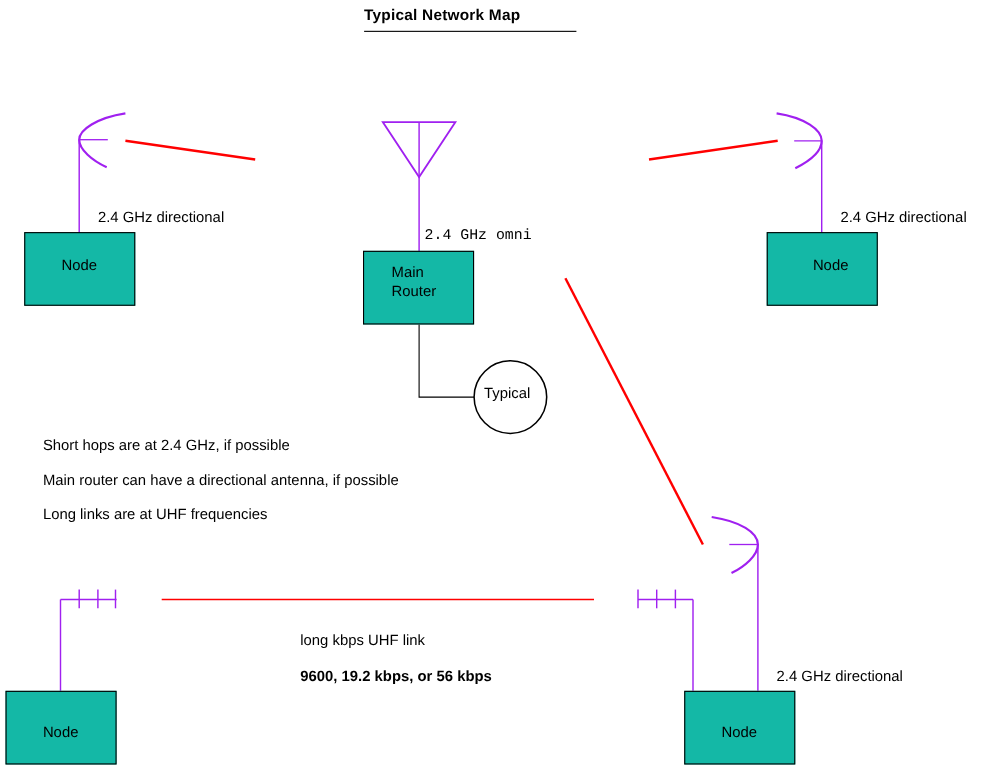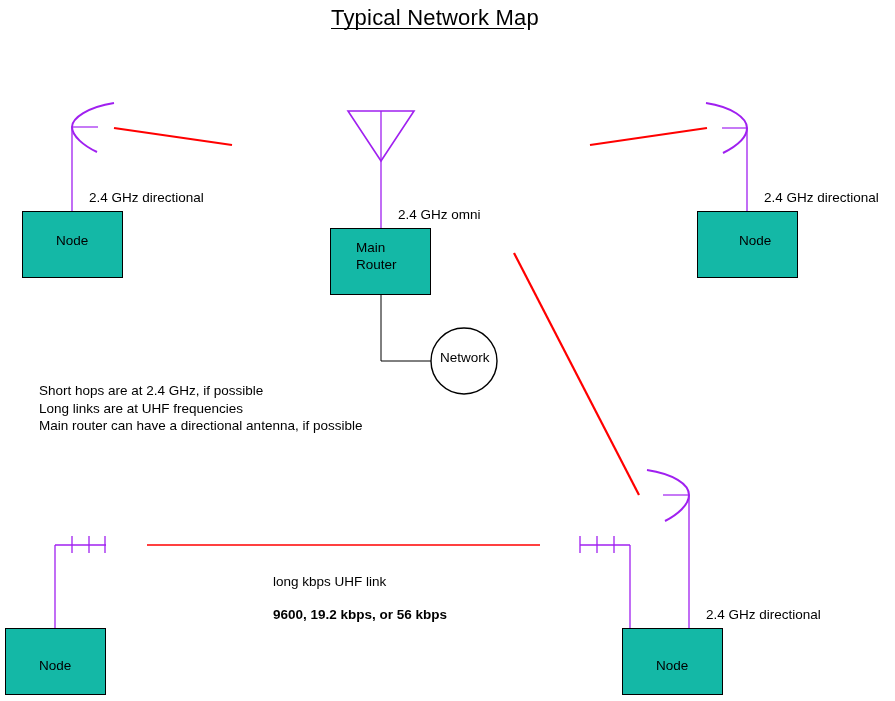--- a/index.html
+++ b/index.html
@@ -1,26 +1,26 @@
 <!DOCTYPE html>
 <html><head>
 <meta charset="utf-8">
 <style>
   html, body { margin: 0; padding: 0; background: #ffffff; }
   body { width: 895px; height: 701px; position: relative; overflow: hidden;
          font-family: "Liberation Sans", sans-serif; color: #000; }
   svg { position: absolute; left: 0; top: 0; }
   .lbl { position: absolute; font-size: 13.5px; white-space: nowrap; line-height: 1; }
-  .title { position: absolute; left: 331px; top: 5px; font-size: 22px; font-weight: normal;
+  .title { position: absolute; left: 331px; top: 5px; font-size: 14px; font-weight: bold;
            letter-spacing: 0.2px; }
   .title-rule { position: absolute; left: 331px; top: 28px; width: 193px; height: 1px; background: #000; }
   .box { position: absolute; border: 1px solid #000; background: #14b8a6; box-sizing: border-box; }
   .box .lbl { position: absolute; }
   .notes { position: absolute; left: 39px; top: 382px; font-size: 13.5px; line-height: 17.5px; }
-  .notes div { white-space: nowrap; }
+  .notes div { white-space: nowrap; margin-top: 14px; }
 </style>
 </head>
 <body>
 
 <svg width="895" height="701" viewBox="0 0 895 701">
 
   <g stroke="#a020f0" fill="none">
     <line x1="72" y1="212" x2="72" y2="127" stroke-width="1.3"></line>
     <path d="M114,103 C88,107 72,118 72,127 C72,136 84,146 97,152" stroke-width="2"></path>
     <line x1="72" y1="127" x2="98" y2="127" stroke-width="1.2"></line>
@@ -72,37 +72,37 @@
 </svg>
 
 <div class="title">Typical Network Map</div>
 <div class="title-rule"></div>
 
 <div class="lbl" style="left:89px; top:191px;">2.4 GHz directional</div>
 <div class="box" style="left:22px; top:211px; width:101px; height:67px;">
   <span class="lbl" style="left:33px; top:22px;">Node</span>
 </div>
 
-<div class="lbl" style="left:398px; top:208px;">2.4 GHz omni</div>
+<div class="lbl" style="left:386px; top:208px;font-family:Liberation Mono, monospace;">2.4 GHz omni</div>
 <div class="box" style="left:330px; top:228px; width:101px; height:67px;">
   <span class="lbl" style="left:25px; top:12px;">Main</span>
   <span class="lbl" style="left:25px; top:29px;text-align:center;">Router</span>
 </div>
 
 <div class="lbl" style="left:764px; top:191px;">2.4 GHz directional</div>
 <div class="box" style="left:697px; top:211px; width:101px; height:67px;">
   <span class="lbl" style="left:41px; top:22px;">Node</span>
 </div>
 
-<div class="lbl" style="left:440px; top:351px;">Network</div>
+<div class="lbl" style="left:440px; top:351px;">Typical</div>
 
 <div class="notes">
   <div>Short hops are at 2.4 GHz, if possible</div>
+  <div>Main router can have a directional antenna, if possible</div>
   <div>Long links are at UHF frequencies</div>
-  <div>Main router can have a directional antenna, if possible</div>
 </div>
 
 <div class="lbl" style="left:273px; top:575px;">long kbps UHF link</div>
 <div class="lbl" style="left:273px; top:608px;font-weight:bold;">9600, 19.2 kbps, or 56 kbps</div>
 
 <div class="box" style="left:5px; top:628px; width:101px; height:67px;">
   <span class="lbl" style="left:33px; top:30px;">Node</span>
 </div>
 
 <div class="lbl" style="left:706px; top:608px;">2.4 GHz directional</div>

